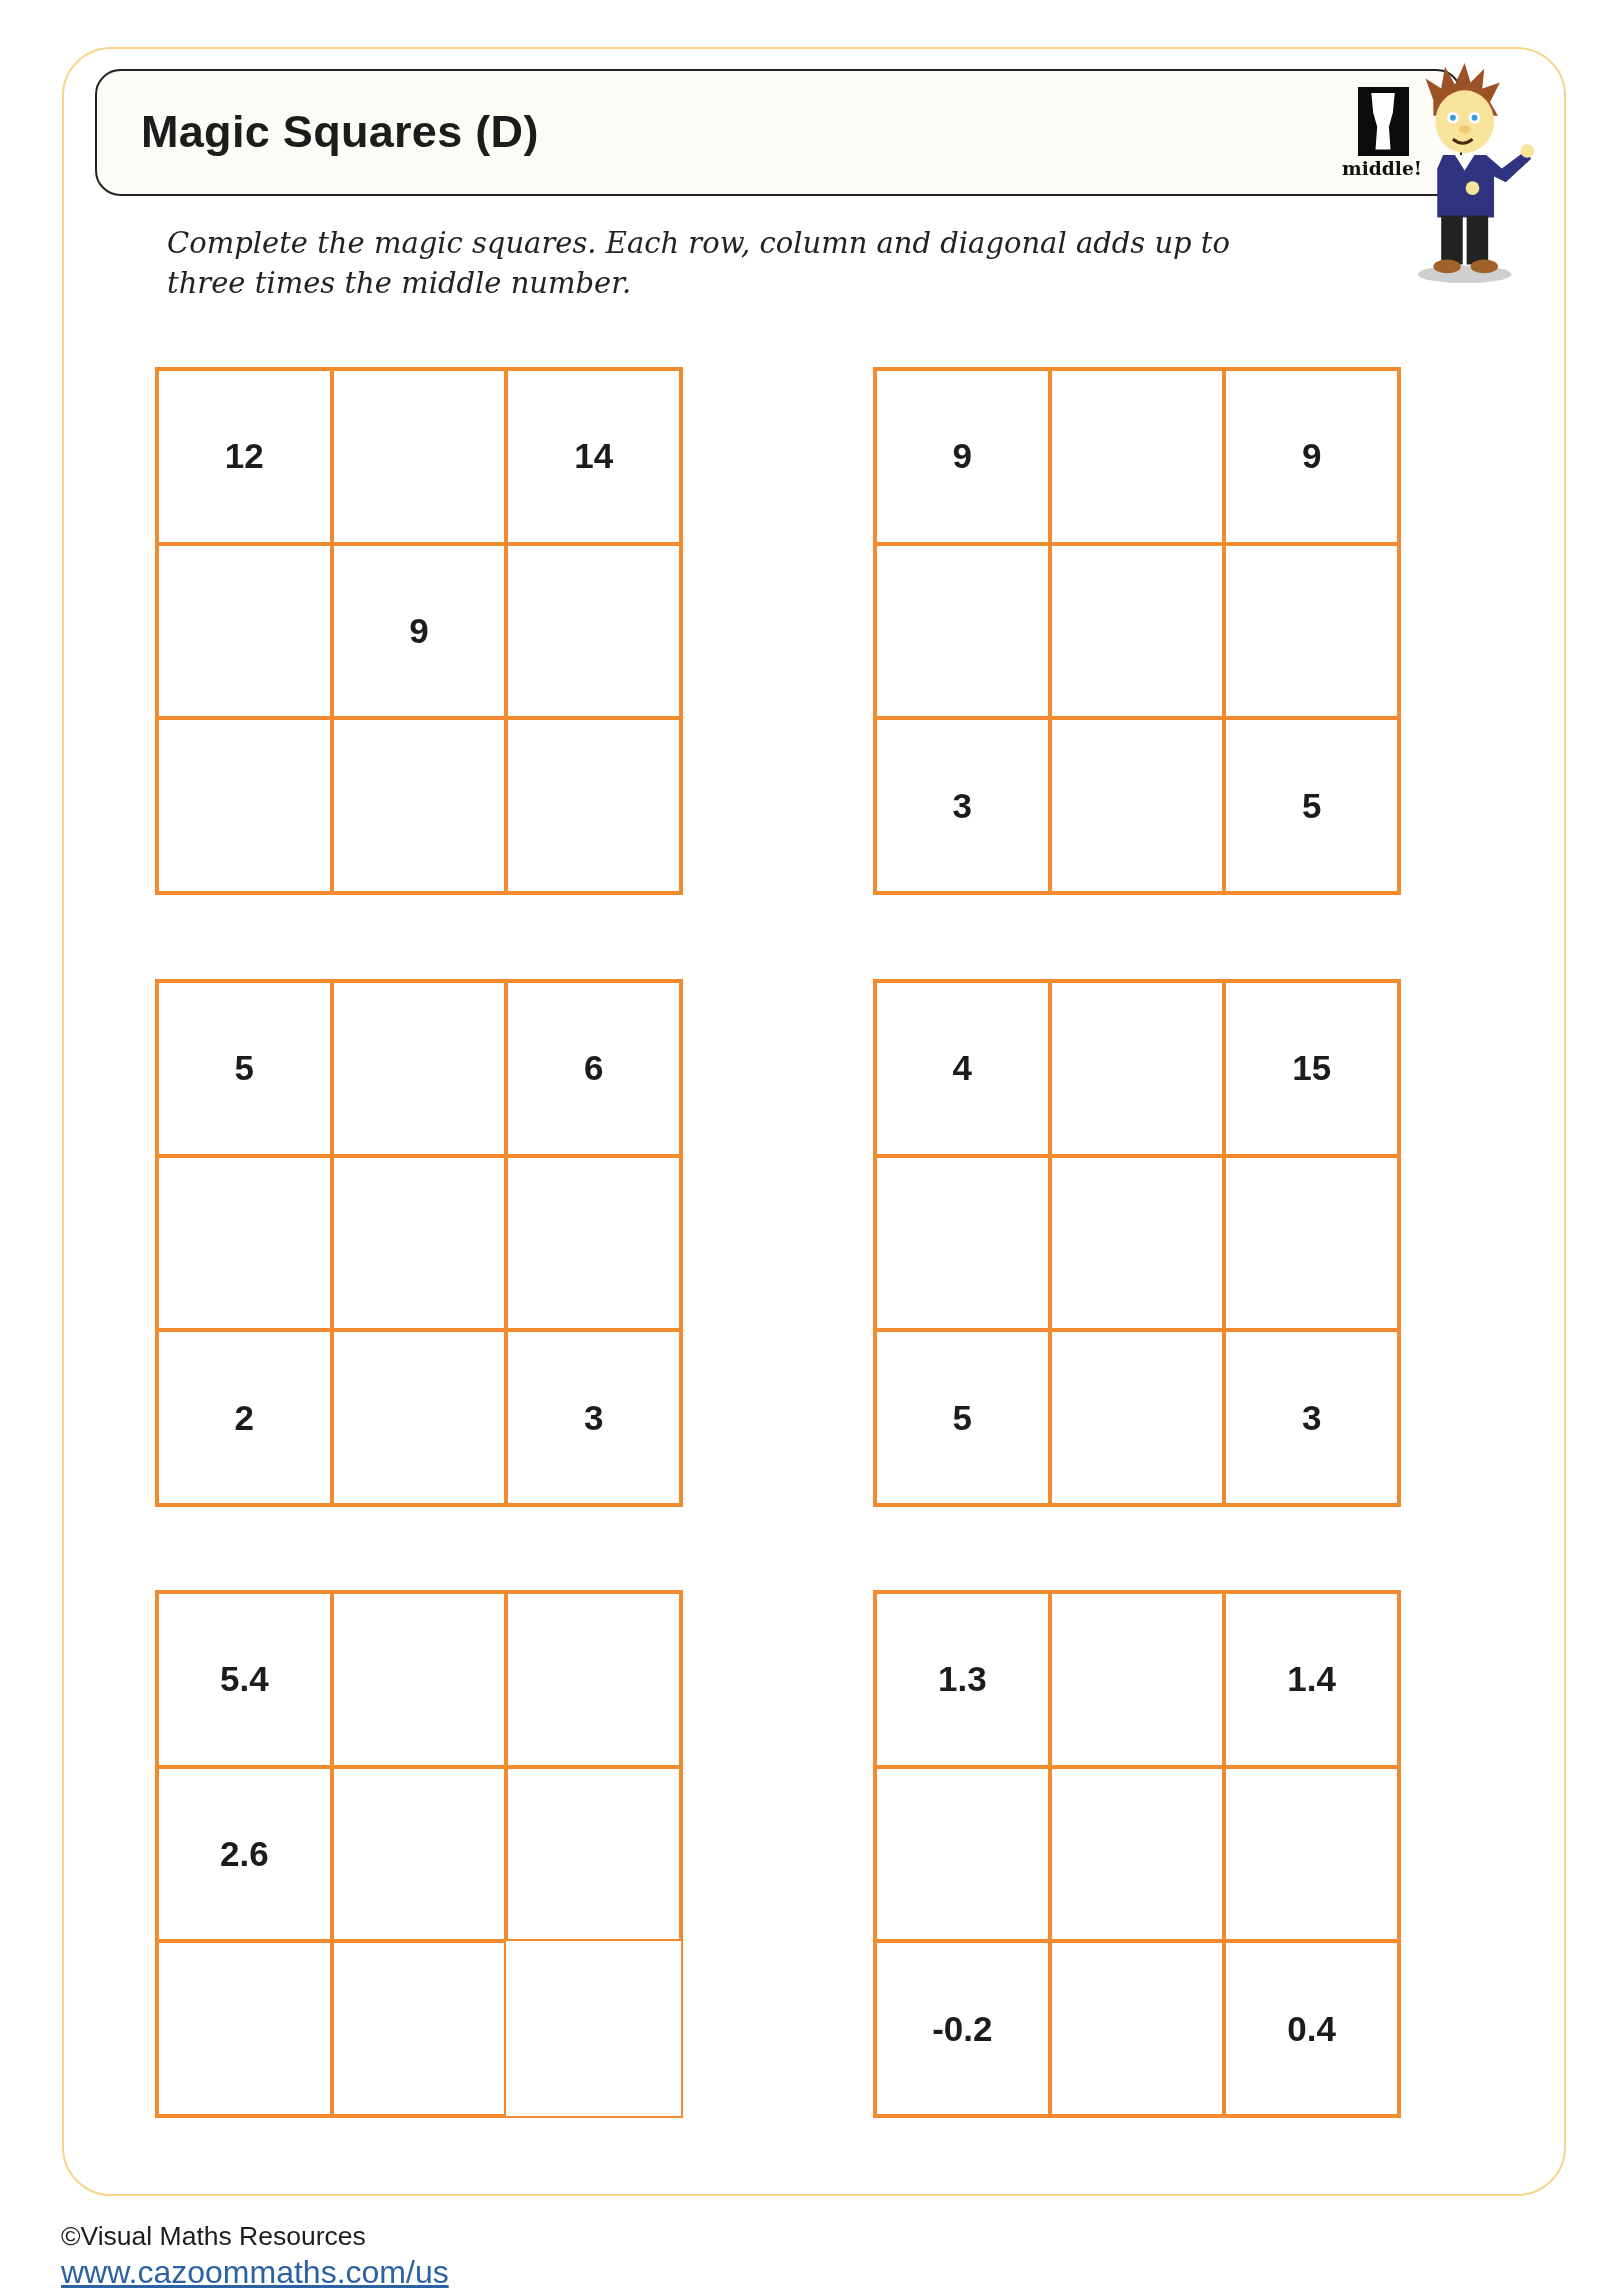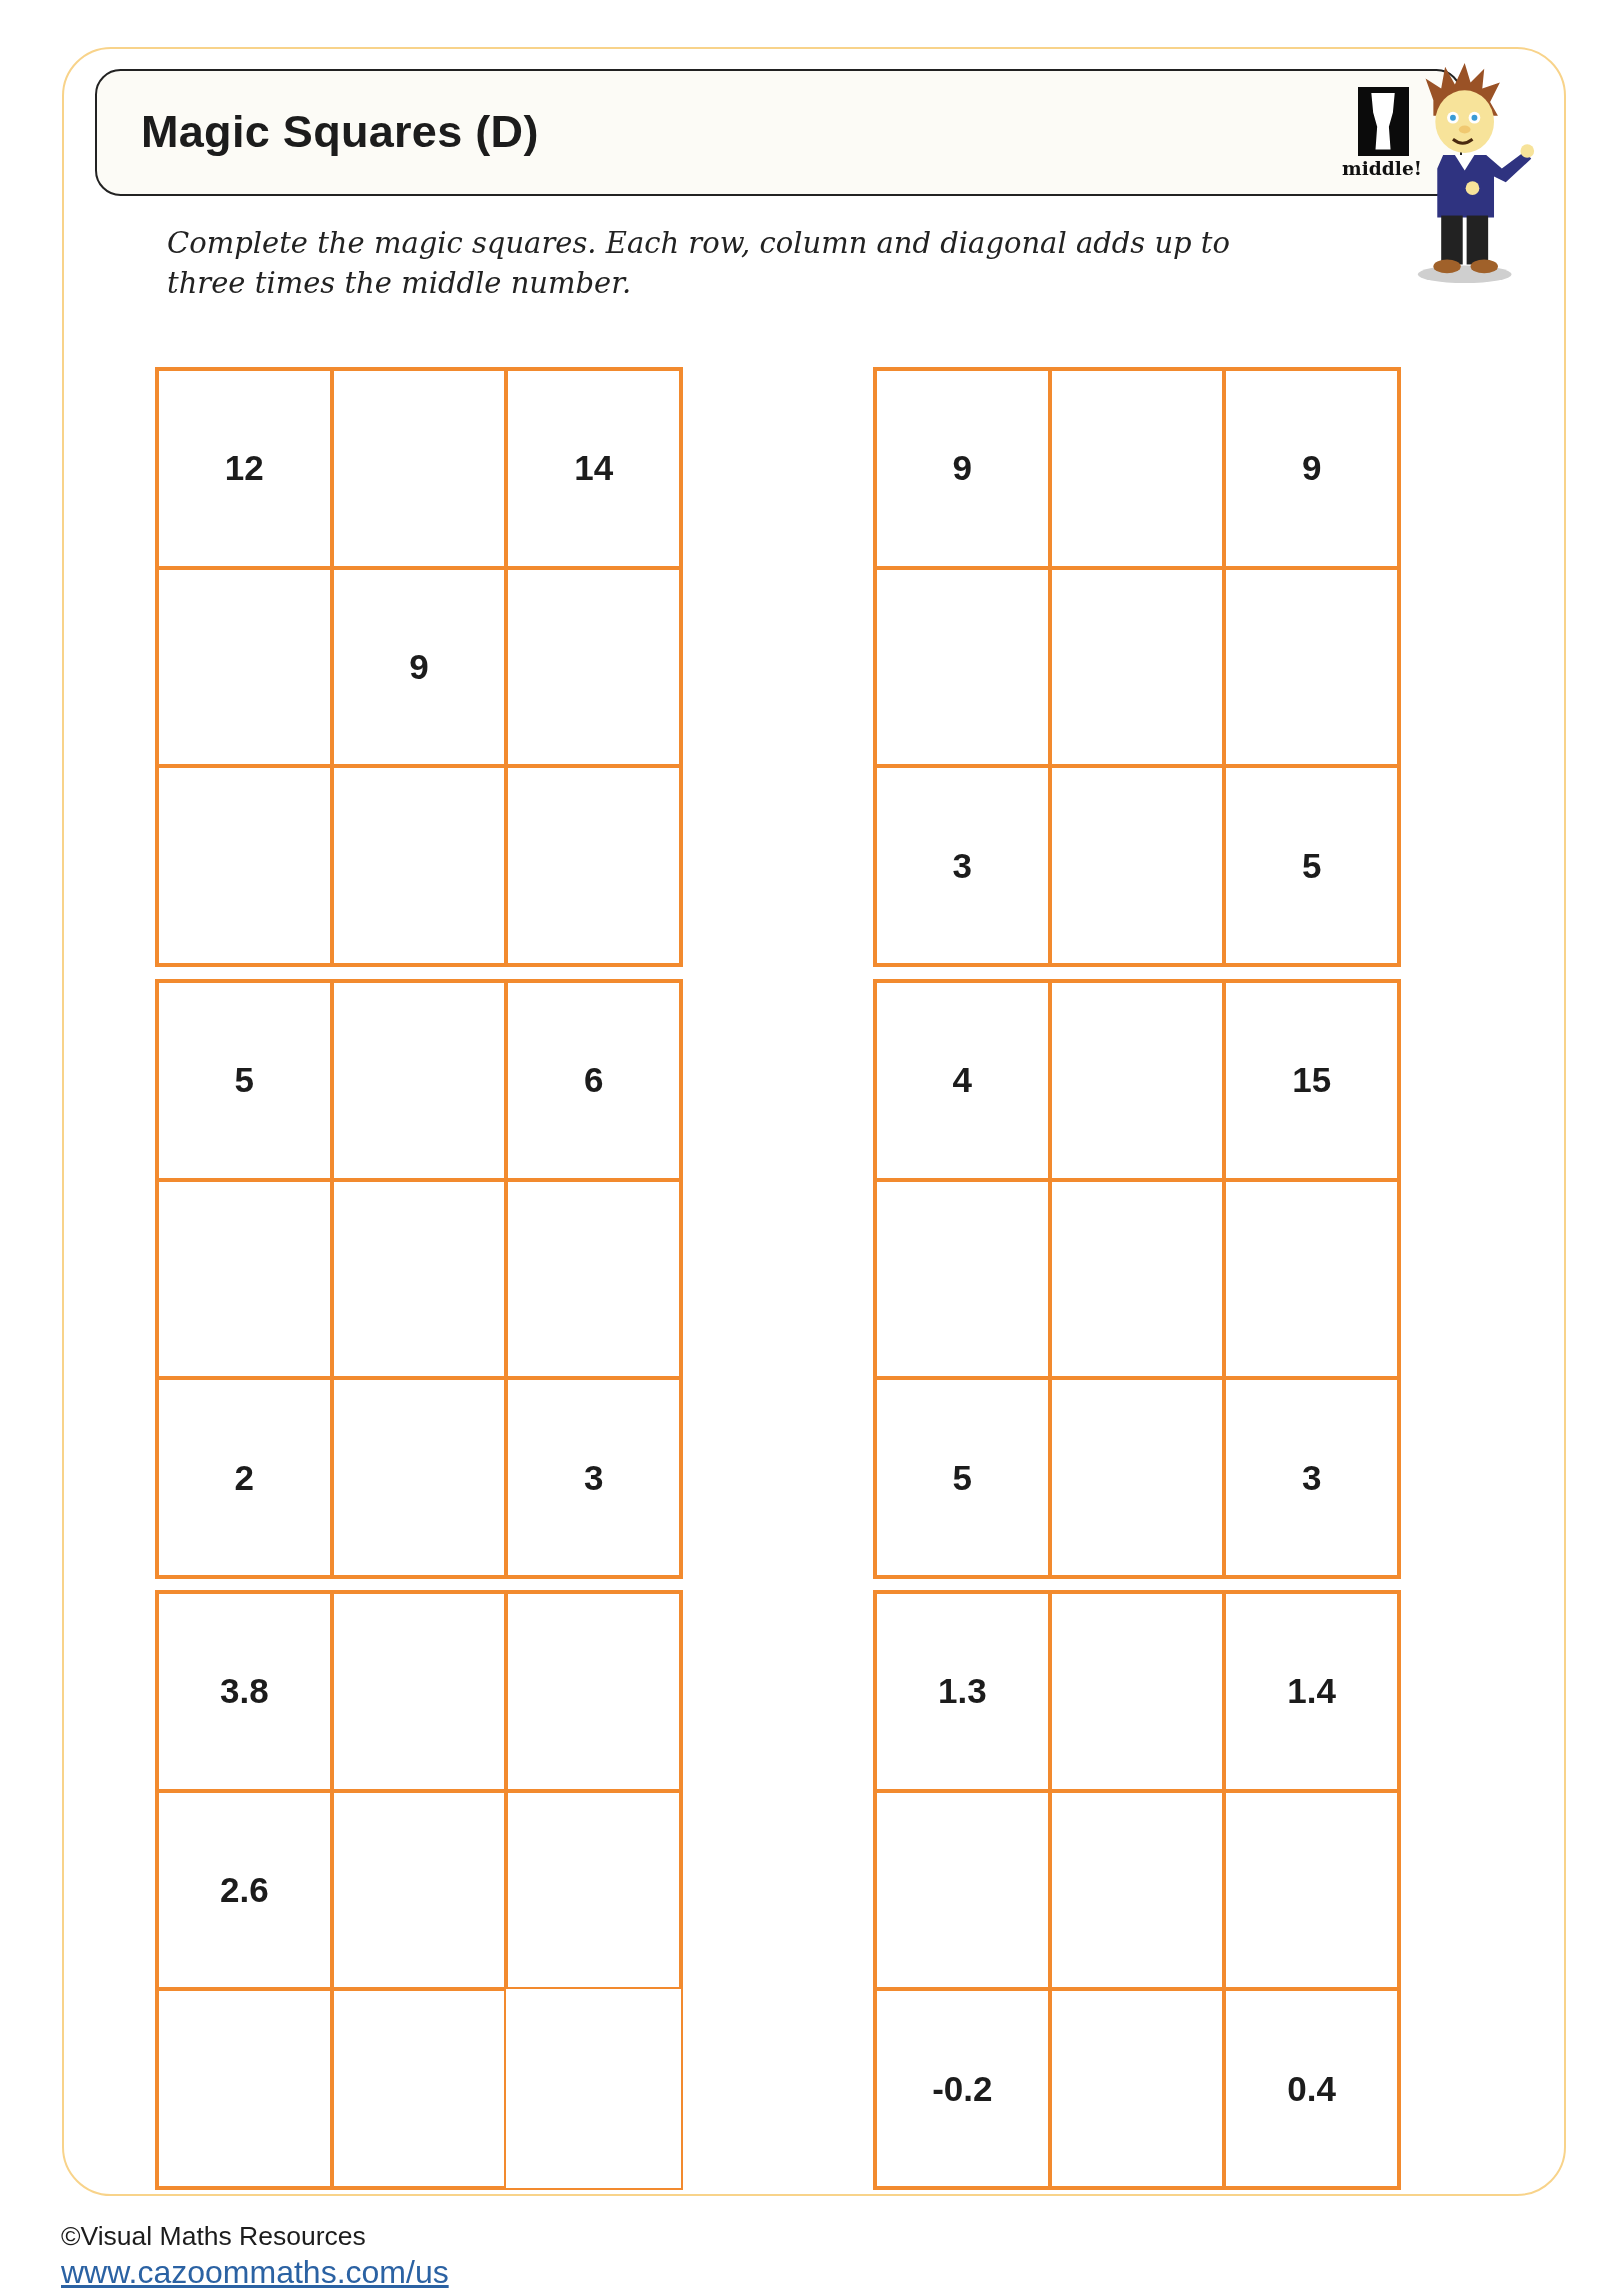--- a/index.html
+++ b/index.html
@@ -32,21 +32,21 @@
   .logo .logo-text {
     position:absolute; left:0; top:71px; width:90px; text-align:center;
     font-family:"DejaVu Serif", serif; font-weight:bold; font-size:18.6px; color:#111;
   }
   .mascot { position:absolute; left:1404px; top:61px; width:137px; height:225px; }
   .instructions {
     position:absolute; left:167px; top:223px; width:1127px;
     font-family:"DejaVu Serif", serif; font-style:italic; font-size:29px; line-height:40px; color:#222;
   }
   .grid {
-    position:absolute; width:528px; height:600px;
+    position:absolute; width:528px; height:528px;
     display:grid; grid-template-columns:repeat(3,1fr); grid-template-rows:repeat(3,1fr);
     border:2.5px solid #f28a2e; box-sizing:border-box; background:#fff;
   }
   .cell {
     border:2.5px solid #f28a2e; display:flex; align-items:center; justify-content:center;
     font-size:35px; font-weight:bold; color:#1c1c1c; box-sizing:border-box;
   }
   .footer-copy {
     position:absolute; left:61px; top:2221px; font-size:26.5px; color:#1c1c1c;
   }
@@ -133,21 +133,21 @@
   <div class="cell">15</div>
   <div class="cell"></div>
   <div class="cell"></div>
   <div class="cell"></div>
   <div class="cell">5</div>
   <div class="cell"></div>
   <div class="cell">3</div>
 </div>
 
 <div class="grid" style="left:155px; top:1590px;">
-  <div class="cell">3.8</div>
+  <div class="cell">5.4</div>
   <div class="cell"></div>
   <div class="cell"></div>
   <div class="cell">2.6</div>
   <div class="cell"></div>
   <div class="cell"></div>
   <div class="cell"></div>
   <div class="cell"></div>
 </div>
 
 <div class="grid" style="left:873px; top:1590px;">

